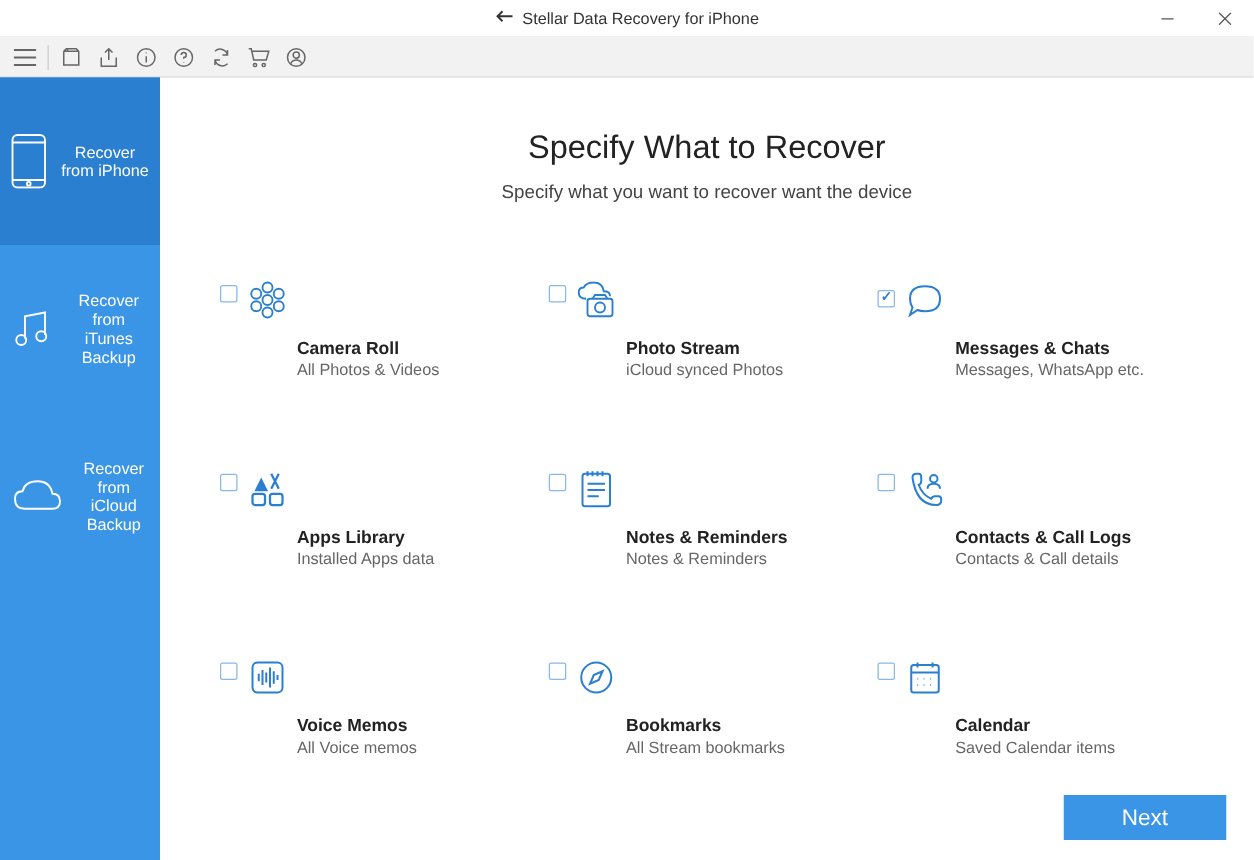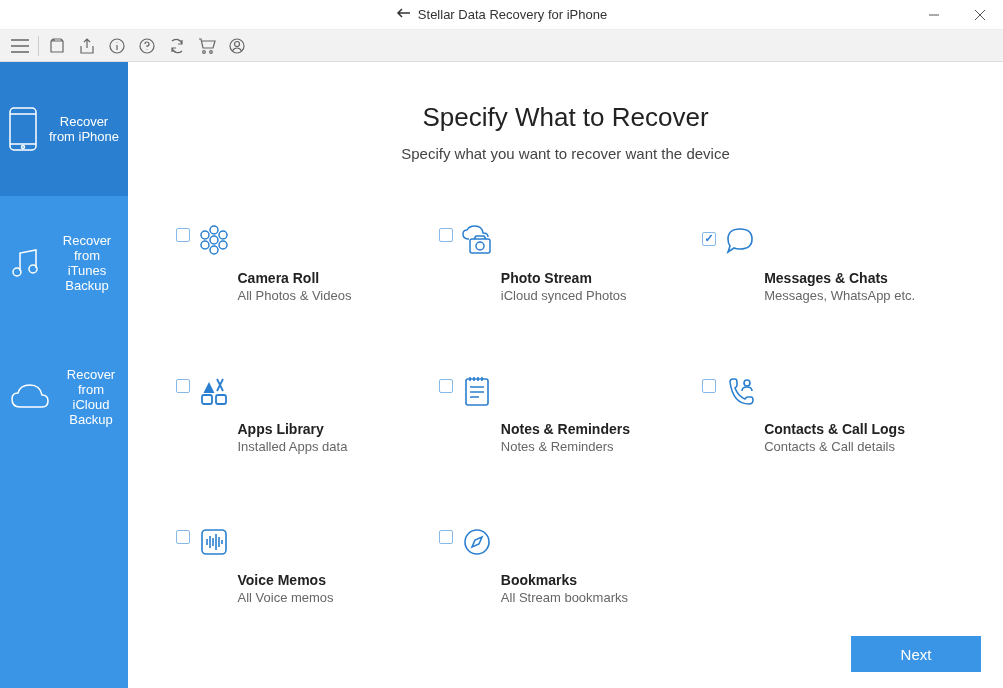--- a/index.html
+++ b/index.html
@@ -29,21 +29,21 @@
 .option { display: flex; align-items: flex-start; gap: 6px; }
 .option-check { margin-top: 6px; }
 .checkbox { width: 14px; height: 14px; border: 1.5px solid #86b8e8; border-radius: 2px; display: inline-flex; align-items: center; justify-content: center; cursor: pointer; background: #fff; }
 .checkbox.checked::after { content: "✓"; font-size: 11px; color: #2a7fd0; font-weight: bold; line-height: 1; }
 .option-icon { width: 36px; height: 36px; display: flex; align-items: center; justify-content: center; color: #2a7fd0; flex-shrink: 0; }
 .option-text { padding-top: 0; margin-top: 48px; }
 .option-title { font-size: 14px; font-weight: 600; color: #222; margin-bottom: 2px; }
 .option-desc { font-size: 13px; color: #666; }
 
 .footer { position: absolute; bottom: 16px; right: 22px; }
-.next-btn { background: #3a95e6; color: #fff; border: none; width: 130px; height: 36px; font-size: 15px; cursor: pointer; }
+.next-btn { background: #3a95e6; color: #fff; border: none; width: 130px; height: 36px; font-size: 18px; cursor: pointer; }
 
 svg { stroke: currentColor; fill: none; }
 </style>
 </head>
 <body>
 
 <div class="titlebar">
   <div class="titlebar-title">
     <span>
       <svg width="16" height="12" viewBox="0 0 16 12" stroke-width="1.5">
@@ -270,20 +270,33 @@
               <circle cx="15" cy="15" r="12"></circle>
               <path d="M20 10 L17 17 L10 20 L13 13 Z"></path>
             </svg>
         </span>
         <span class="option-text">
           <div class="option-title">Bookmarks</div>
           <div class="option-desc">All Stream bookmarks</div>
         </span>
       </div>
 
+      <div class="option">
+        <span class="option-check"><span class="checkbox"></span></span>
+        <span class="option-icon">
+          <svg width="28" height="30" viewBox="0 0 28 30" stroke-width="1.6">
+              <rect x="3" y="5" width="22" height="22" rx="2"></rect>
+              <path d="M3 11 H25 M8 3 V7 M20 3 V7 M8 16 H8.5 M13 16 H13.5 M18 16 H18.5 M8 21 H8.5 M13 21 H13.5 M18 21 H18.5"></path>
+            </svg>
+        </span>
+        <span class="option-text">
+          <div class="option-title">Calendar</div>
+          <div class="option-desc">Saved Calendar items</div>
+        </span>
+      </div>
 
     </div>
 
     <div class="footer">
       <button class="next-btn">Next</button>
     </div>
   </div>
 </div>
 
 </body></html>

